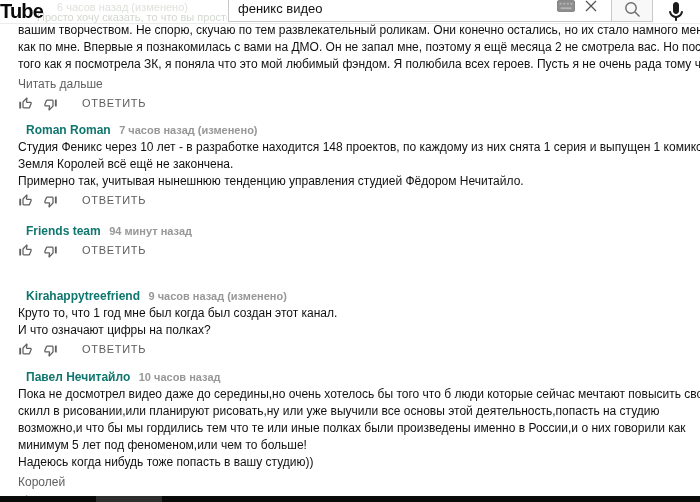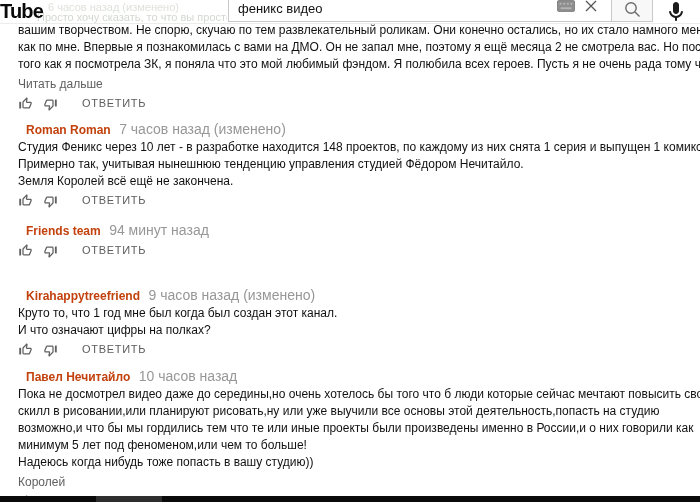--- a/index.html
+++ b/index.html
@@ -5,43 +5,43 @@
   * { margin:0; padding:0; box-sizing:border-box; }
   html,body { width:700px; height:502px; overflow:hidden; background:#fff;
               font-family:"Liberation Sans", sans-serif; }
   body { position:relative; }
 
   
   .header { position:absolute; left:0; top:0; width:700px; height:24px;
             background:#fff; border-bottom:1px solid #ececec; z-index:2; }
   .ghost-line { position:absolute; z-index:3; pointer-events:none;
                 white-space:nowrap; font-size:11px; }
-  .ghost-1 { left:48px; top:1px; color:#dfe2dc; }
+  .ghost-1 { left:57px; top:1px; color:#dfe2dc; }
   .ghost-2 { left:37px; top:11px; color:#d3d8d0; width:190px; overflow:hidden; }
   .logo { position:absolute; left:0; top:0; z-index:4; font-size:20px; font-weight:700;
           letter-spacing:-0.8px; color:#0a0a0a; line-height:23px; }
   .search-box { position:absolute; left:228px; top:-9px; width:384px; height:31px;
                 background:#fff; border:1px solid #c9c9c9; z-index:4; }
   .search-input { position:absolute; left:9px; top:6px; width:300px; height:20px;
                   border:none; outline:none; background:transparent; font-size:13px;
                   color:#111; font-family:"Liberation Sans", sans-serif; }
   .kbd-icon { position:absolute; right:36px; top:8px; width:18px; height:12px; }
   .clear-icon { position:absolute; right:12px; top:6px; width:16px; height:16px;
                 cursor:pointer; }
   .search-btn { position:absolute; left:611px; top:-9px; width:42px; height:31px;
                 background:#f8f8f8; border:1px solid #c9c9c9; z-index:4; }
   .mag-icon { position:absolute; left:12px; top:9px; }
   .mic-btn { position:absolute; left:664px; top:0px; width:24px; height:24px; z-index:4; }
 
   
   .comment { position:absolute; left:18px; width:680px; z-index:1; }
   .c1 { top:22px; } .c2 { top:120px; } .c3 { top:221px; } .c4 { top:286px; } .c5 { top:367px; }
   .byline { line-height:17px; white-space:nowrap; }
-  .author { font-size:12px; font-weight:700; color:#c2410c; cursor:pointer;padding-left:8px; }
-  .meta { font-size:14px; color:#979797; margin-left:4px; }
+  .author { font-size:12px; font-weight:700; color:#0f766e; cursor:pointer;padding-left:8px; }
+  .meta { font-size:11px; color:#979797; margin-left:4px;font-weight:bold; }
   .line { font-size:12px; line-height:17px; color:#111; white-space:nowrap; }
   .toggle { font-size:12px; line-height:17px; color:#606060; margin-top:3px;
             cursor:pointer; display:inline-block; }
   .actions { margin-top:2px; height:16px; display:flex; align-items:center; }
   .thumb { width:15px; height:15px; cursor:pointer; }
   .thumb-up { margin-right:10px; }
   .thumb-down { transform:rotate(180deg); margin-top:3px; margin-right:12px; }
   .reply { font-size:11px; letter-spacing:0.7px; color:#5c5c5c; margin-left:12px;
            cursor:pointer; }
 
@@ -102,22 +102,22 @@
     <span class="reply">ОТВЕТИТЬ</span>
   </div>
 </div>
 
 <div class="comment c2">
   <div class="byline">
     <span class="author">Roman Roman</span>
     <span class="meta">7 часов назад (изменено)</span>
   </div>
   <div class="line">Студия Феникс через 10 лет - в разработке находится 148 проектов, по каждому из них снята 1 серия и выпущен 1 комикс. А</div>
+  <div class="line">Земля Королей всё ещё не закончена.</div>
   <div class="line">Примерно так, учитывая нынешнюю тенденцию управления студией Фёдором Нечитайло.</div>
-  <div class="line">Земля Королей всё ещё не закончена.</div>
   <div class="actions">
     <svg class="thumb thumb-up" viewBox="0 0 24 24">
       <path fill="#606060" d="M13.11 5.72l-.57 2.89c-.12.59.04 1.2.42 1.66.38.46.94.73 1.54.73H20v1.08L17.43 18H9.34c-.18 0-.34-.16-.34-.34V9.82l4.11-4.1M14 2L7.59 8.41C7.21 8.79 7 9.3 7 9.83v7.83C7 18.95 8.05 20 9.34 20h8.1c.71 0 1.36-.37 1.72-.97l2.67-6.15c.11-.25.17-.52.17-.8V11c0-1.1-.9-2-2-2h-5.5l.92-4.65c.05-.22.02-.46-.08-.66-.23-.45-.52-.86-.88-1.22L14 2zM4 9H2v11h2c.55 0 1-.45 1-1v-9c0-.55-.45-1-1-1z"></path>
     </svg>
     <svg class="thumb thumb-down" viewBox="0 0 24 24">
       <path fill="#606060" d="M13.11 5.72l-.57 2.89c-.12.59.04 1.2.42 1.66.38.46.94.73 1.54.73H20v1.08L17.43 18H9.34c-.18 0-.34-.16-.34-.34V9.82l4.11-4.1M14 2L7.59 8.41C7.21 8.79 7 9.3 7 9.83v7.83C7 18.95 8.05 20 9.34 20h8.1c.71 0 1.36-.37 1.72-.97l2.67-6.15c.11-.25.17-.52.17-.8V11c0-1.1-.9-2-2-2h-5.5l.92-4.65c.05-.22.02-.46-.08-.66-.23-.45-.52-.86-.88-1.22L14 2zM4 9H2v11h2c.55 0 1-.45 1-1v-9c0-.55-.45-1-1-1z"></path>
     </svg>
     <span class="reply">ОТВЕТИТЬ</span>
   </div>
 </div>
@@ -156,21 +156,21 @@
   </div>
 </div>
 
 <div class="comment c5">
   <div class="byline">
     <span class="author">Павел Нечитайло</span>
     <span class="meta">10 часов назад</span>
   </div>
   <div class="line">Пока не досмотрел видео даже до середины,но очень хотелось бы того что б люди которые сейчас мечтают повысить свой</div>
   <div class="line">скилл в рисовании,или планируют рисовать,ну или уже выучили все основы этой деятельность,попасть на студию</div>
-  <div class="line">возможно,и что бы мы гордились тем что те или иные проекты были произведены именно в России,и о них говорили как</div>
+  <div class="line">возможно,и что бы мы гордились тем что те или иные полках были произведены именно в России,и о них говорили как</div>
   <div class="line">минимум 5 лет под феноменом,или чем то больше!</div>
   <div class="line">Надеюсь когда нибудь тоже попасть в вашу студию))</div>
   <div class="toggle">Королей</div>
   <div class="actions">
     <svg class="thumb thumb-up" viewBox="0 0 24 24">
       <path fill="#606060" d="M13.11 5.72l-.57 2.89c-.12.59.04 1.2.42 1.66.38.46.94.73 1.54.73H20v1.08L17.43 18H9.34c-.18 0-.34-.16-.34-.34V9.82l4.11-4.1M14 2L7.59 8.41C7.21 8.79 7 9.3 7 9.83v7.83C7 18.95 8.05 20 9.34 20h8.1c.71 0 1.36-.37 1.72-.97l2.67-6.15c.11-.25.17-.52.17-.8V11c0-1.1-.9-2-2-2h-5.5l.92-4.65c.05-.22.02-.46-.08-.66-.23-.45-.52-.86-.88-1.22L14 2zM4 9H2v11h2c.55 0 1-.45 1-1v-9c0-.55-.45-1-1-1z"></path>
     </svg>
     <svg class="thumb thumb-down" viewBox="0 0 24 24">
       <path fill="#606060" d="M13.11 5.72l-.57 2.89c-.12.59.04 1.2.42 1.66.38.46.94.73 1.54.73H20v1.08L17.43 18H9.34c-.18 0-.34-.16-.34-.34V9.82l4.11-4.1M14 2L7.59 8.41C7.21 8.79 7 9.3 7 9.83v7.83C7 18.95 8.05 20 9.34 20h8.1c.71 0 1.36-.37 1.72-.97l2.67-6.15c.11-.25.17-.52.17-.8V11c0-1.1-.9-2-2-2h-5.5l.92-4.65c.05-.22.02-.46-.08-.66-.23-.45-.52-.86-.88-1.22L14 2zM4 9H2v11h2c.55 0 1-.45 1-1v-9c0-.55-.45-1-1-1z"></path>
     </svg>

